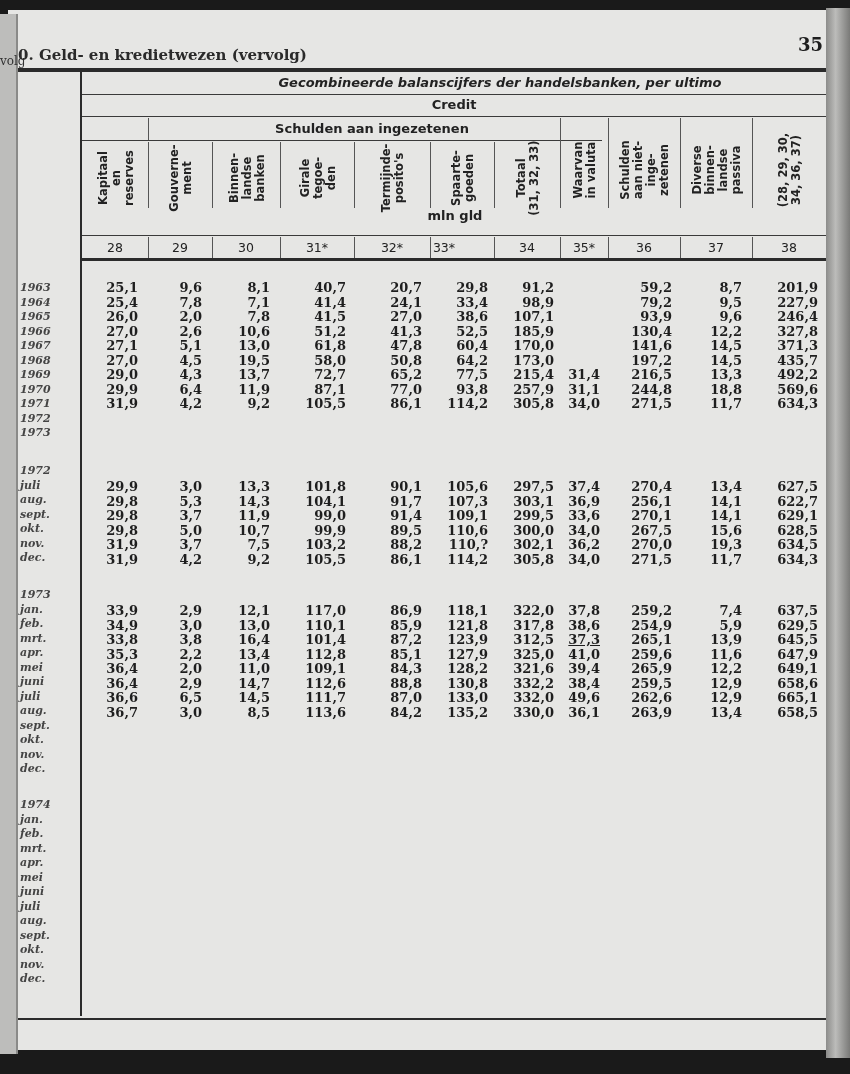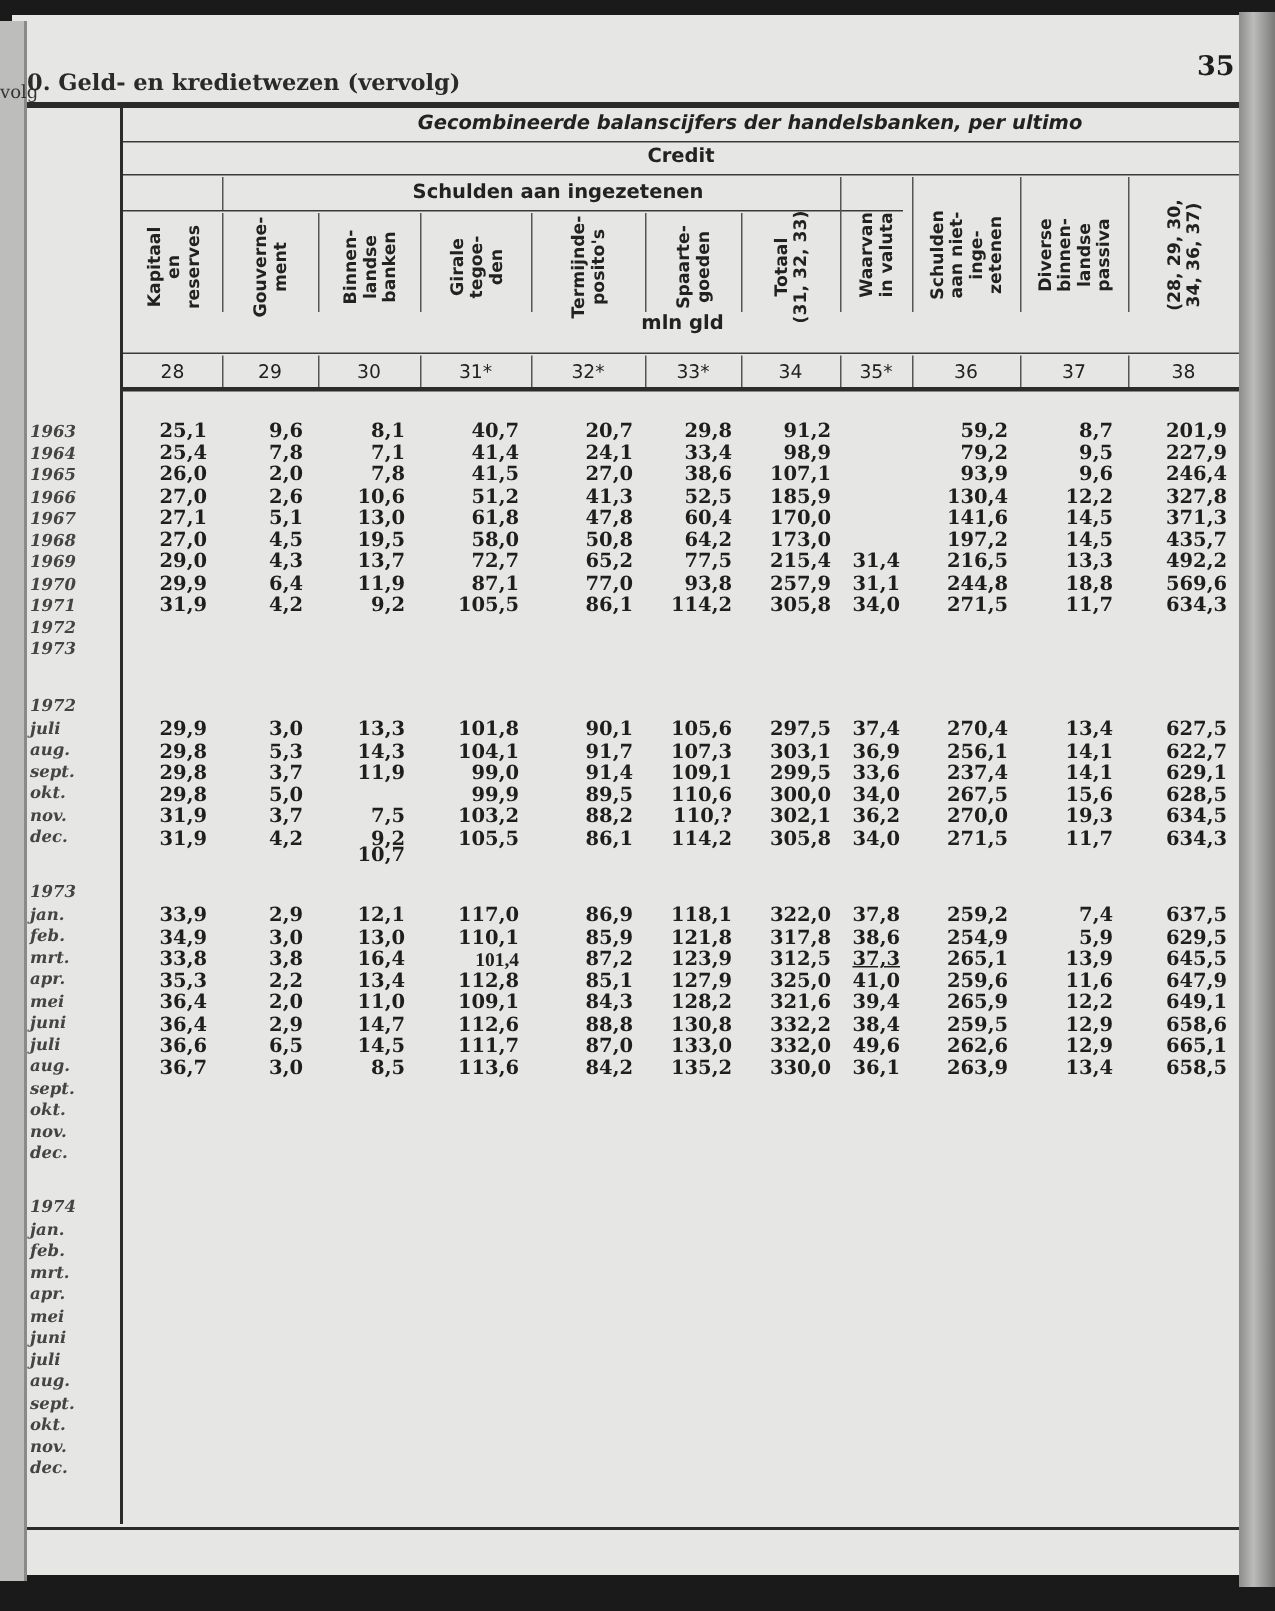--- a/index.html
+++ b/index.html
@@ -137,21 +137,21 @@
     <div class="colnum" style="left: 82px; width: 66px;">28</div>
     <div class="v-line" style="left: 148px; top: 237px; height: 21px;"></div>
     <div class="colnum" style="left: 148px; width: 64px;">29</div>
     <div class="v-line" style="left: 212px; top: 237px; height: 21px;"></div>
     <div class="colnum" style="left: 212px; width: 68px;">30</div>
     <div class="v-line" style="left: 280px; top: 237px; height: 21px;"></div>
     <div class="colnum" style="left: 280px; width: 74px;">31*</div>
     <div class="v-line" style="left: 354px; top: 237px; height: 21px;"></div>
     <div class="colnum" style="left: 354px; width: 76px;">32*</div>
     <div class="v-line" style="left: 430px; top: 237px; height: 21px;"></div>
-    <div class="colnum" style="left: 430px; width: 64px;">33*</div>
+    <div class="colnum" style="left: 412px; width: 64px;">33*</div>
     <div class="v-line" style="left: 494px; top: 237px; height: 21px;"></div>
     <div class="colnum" style="left: 494px; width: 66px;">34</div>
     <div class="v-line" style="left: 560px; top: 237px; height: 21px;"></div>
     <div class="colnum" style="left: 560px; width: 48px;">35*</div>
     <div class="v-line" style="left: 608px; top: 237px; height: 21px;"></div>
     <div class="colnum" style="left: 608px; width: 72px;">36</div>
     <div class="v-line" style="left: 680px; top: 237px; height: 21px;"></div>
     <div class="colnum" style="left: 680px; width: 72px;">37</div>
     <div class="v-line" style="left: 752px; top: 237px; height: 21px;"></div>
     <div class="colnum" style="left: 752px; width: 74px;">38</div>
@@ -329,28 +329,28 @@
       </div>
       <div class="row">
         <div class="cell" style="width: 66px; padding-right: 10px;">29,8</div>
         <div class="cell" style="width: 64px; padding-right: 10px;">3,7</div>
         <div class="cell" style="width: 68px; padding-right: 10px;">11,9</div>
         <div class="cell" style="width: 74px; padding-right: 8px;">99,0</div>
         <div class="cell" style="width: 76px; padding-right: 8px;">91,4</div>
         <div class="cell" style="width: 64px; padding-right: 6px;">109,1</div>
         <div class="cell" style="width: 66px; padding-right: 6px;">299,5</div>
         <div class="cell" style="width: 48px; padding-right: 8px;">33,6</div>
-        <div class="cell" style="width: 72px; padding-right: 8px;">237,4</div>
+        <div class="cell" style="width: 72px; padding-right: 8px;">270,1</div>
         <div class="cell" style="width: 72px; padding-right: 10px;">14,1</div>
         <div class="cell" style="width: 74px; padding-right: 8px;">629,1</div>
       </div>
       <div class="row">
         <div class="cell" style="width: 66px; padding-right: 10px;">29,8</div>
         <div class="cell" style="width: 64px; padding-right: 10px;">5,0</div>
-        <div class="cell" style="width: 68px; padding-right: 10px; margin-top: 40px;">10,7</div>
+        <div class="cell" style="width: 68px; padding-right: 10px;">10,7</div>
         <div class="cell" style="width: 74px; padding-right: 8px;">99,9</div>
         <div class="cell" style="width: 76px; padding-right: 8px;">89,5</div>
         <div class="cell" style="width: 64px; padding-right: 6px;">110,6</div>
         <div class="cell" style="width: 66px; padding-right: 6px;">300,0</div>
         <div class="cell" style="width: 48px; padding-right: 8px;">34,0</div>
         <div class="cell" style="width: 72px; padding-right: 8px;">267,5</div>
         <div class="cell" style="width: 72px; padding-right: 10px;">15,6</div>
         <div class="cell" style="width: 74px; padding-right: 8px;">628,5</div>
       </div>
       <div class="row">
@@ -419,21 +419,21 @@
         <div class="cell" style="width: 66px; padding-right: 6px;">317,8</div>
         <div class="cell" style="width: 48px; padding-right: 8px;">38,6</div>
         <div class="cell" style="width: 72px; padding-right: 8px;">254,9</div>
         <div class="cell" style="width: 72px; padding-right: 10px;">5,9</div>
         <div class="cell" style="width: 74px; padding-right: 8px;">629,5</div>
       </div>
       <div class="row">
         <div class="cell" style="width: 66px; padding-right: 10px;">33,8</div>
         <div class="cell" style="width: 64px; padding-right: 10px;">3,8</div>
         <div class="cell" style="width: 68px; padding-right: 10px;">16,4</div>
-        <div class="cell" style="width: 74px; padding-right: 8px; font-family: Liberation Serif, serif;">101,4</div>
+        <div class="cell" style="width: 74px; padding-right: 8px;">101,4</div>
         <div class="cell" style="width: 76px; padding-right: 8px;">87,2</div>
         <div class="cell" style="width: 64px; padding-right: 6px;">123,9</div>
         <div class="cell" style="width: 66px; padding-right: 6px;">312,5</div>
         <div class="cell" style="width: 48px; padding-right: 8px; text-decoration: underline;">37,3</div>
         <div class="cell" style="width: 72px; padding-right: 8px;">265,1</div>
         <div class="cell" style="width: 72px; padding-right: 10px;">13,9</div>
         <div class="cell" style="width: 74px; padding-right: 8px;">645,5</div>
       </div>
       <div class="row">
         <div class="cell" style="width: 66px; padding-right: 10px;">35,3</div>

